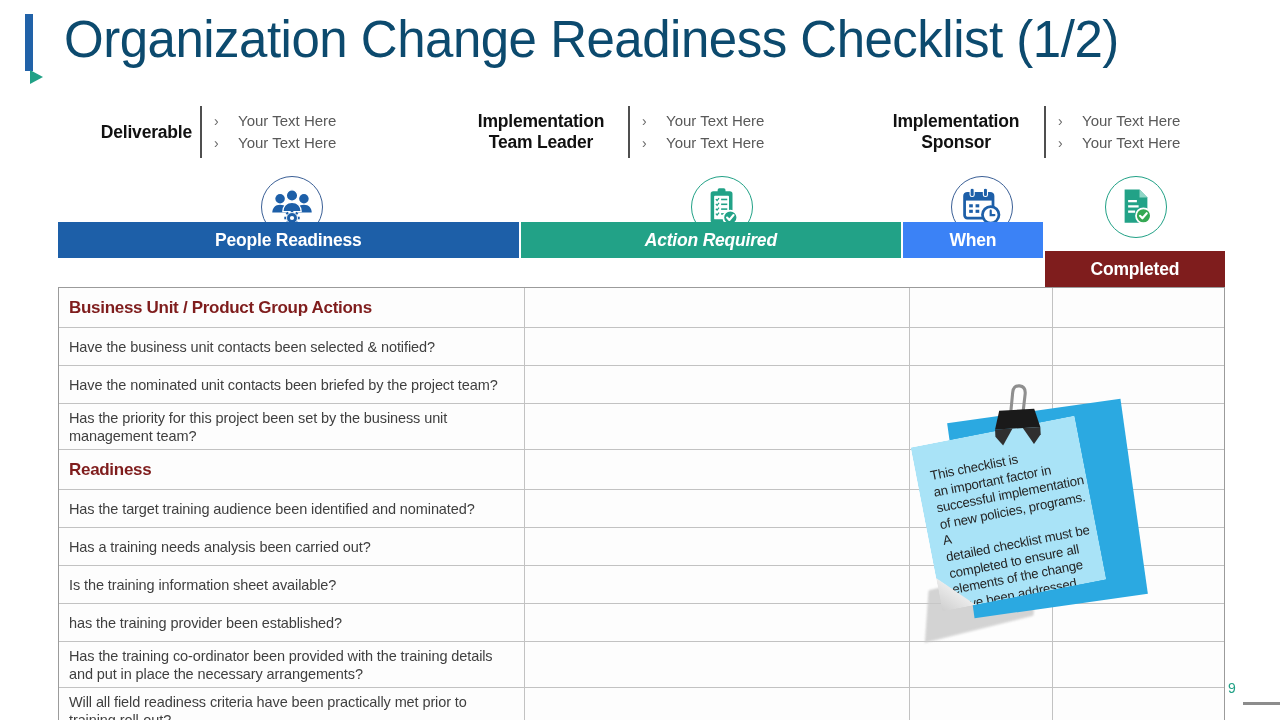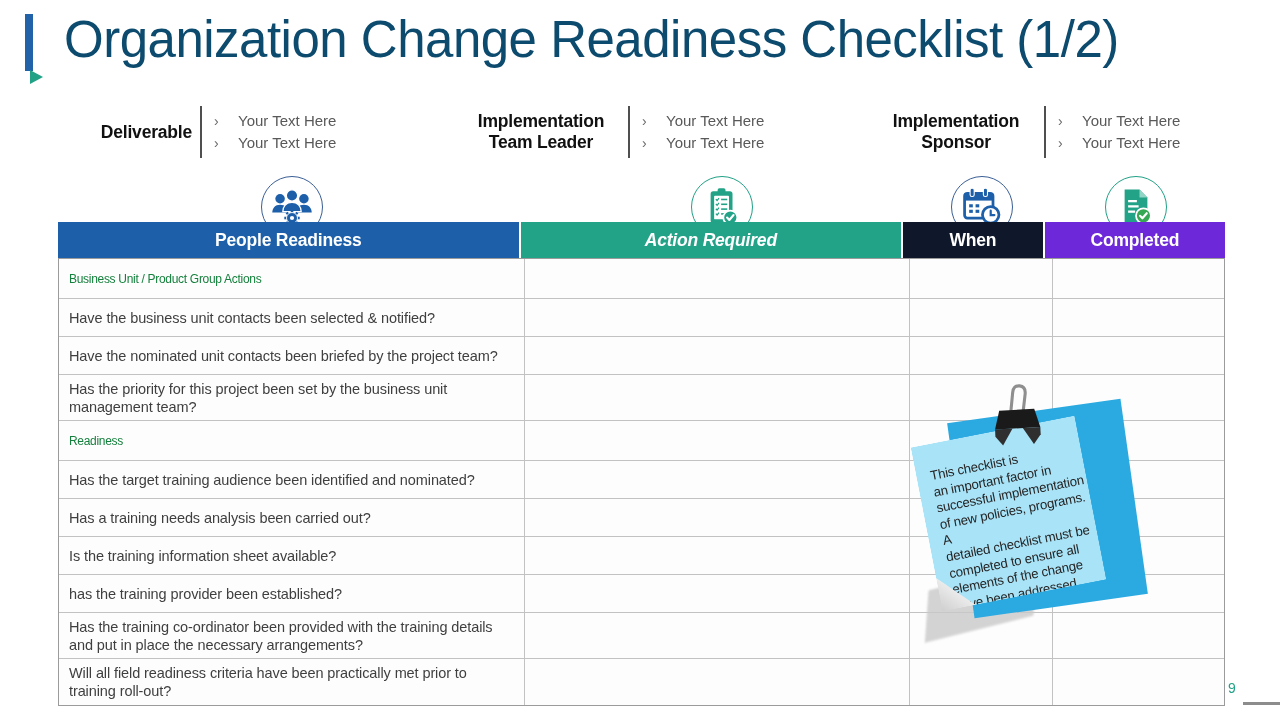--- a/index.html
+++ b/index.html
@@ -28,34 +28,34 @@
     background:#fff; display:flex; align-items:center; justify-content:center; z-index:1; }
   .ring-blue  { border:1.5px solid #3a5f96; }
   .ring-teal  { border:1.5px solid #21a186; }
   
   .table-wrap { position:absolute; left:58px; top:222px; width:1167px; z-index:2; }
   .t-head { display:flex; }
   .th { height:36px; display:flex; align-items:center; justify-content:center;
         color:#fff; font-weight:700; font-size:17.5px; letter-spacing:-0.2px; }
   .th1 { width:465px; background:#1d5fa8; margin-right:2px; }
   .th2 { width:384px; background:#22a287; margin-right:2px;font-style:italic; }
-  .th3 { width:141px; background:#0f172a; margin-right:2px; }
-  .th4 { width:182px; background:#6d28d9; }
+  .th3 { width:141px; background:#3b82f6; margin-right:2px; }
+  .th4 { width:182px; background:#7f1d1d;margin-top:29px; }
   .t-body { border:1px solid #9b9b9b; background:#fdfdfd; }
   .t-row { display:flex; border-bottom:1px solid #c2c2c2; }
   .t-row:last-child { border-bottom:none; }
   .cell { border-right:1px solid #c2c2c2; display:flex; align-items:center; }
   .cw1 { width:466px; padding:3px 12px 3px 10px; }
   .cw2 { width:385px; }
   .cw3 { width:143px; }
   .cw4 { width:171px; border-right:none; }
   .rh-s { height:40px; }   
   .rh-1 { height:38px; }   
   .rh-2 { height:46px; }   
-  .row-section { font-weight:400; font-size:12px; color:#15803d; letter-spacing:-0.3px; }
+  .row-section { font-weight:700; font-size:17px; color:#7f1d1d; letter-spacing:-0.3px; }
   .row-item { font-size:14.5px; color:#3f3f3f; line-height:18px; letter-spacing:-0.1px; }
   
   .note-wrap { position:absolute; left:905px; top:390px; width:265px; height:250px; z-index:3; }
   .note-shadow { position:absolute; left:20px; top:188px; width:112px; height:50px;
     background:#c9c9c9; transform:rotate(-14deg) skewX(-18deg); opacity:.8; filter:blur(1px); }
   .note-back { position:absolute; left:55px; top:20px; width:175px; height:197px;
     background:#2ba9e1; transform:rotate(-8deg); }
   .note-front-wrap { position:absolute; left:20px; top:40px; width:167px; height:167px;
     transform:rotate(-11deg); }
   .note-front { position:absolute; inset:0; background:#a9e3f7;

